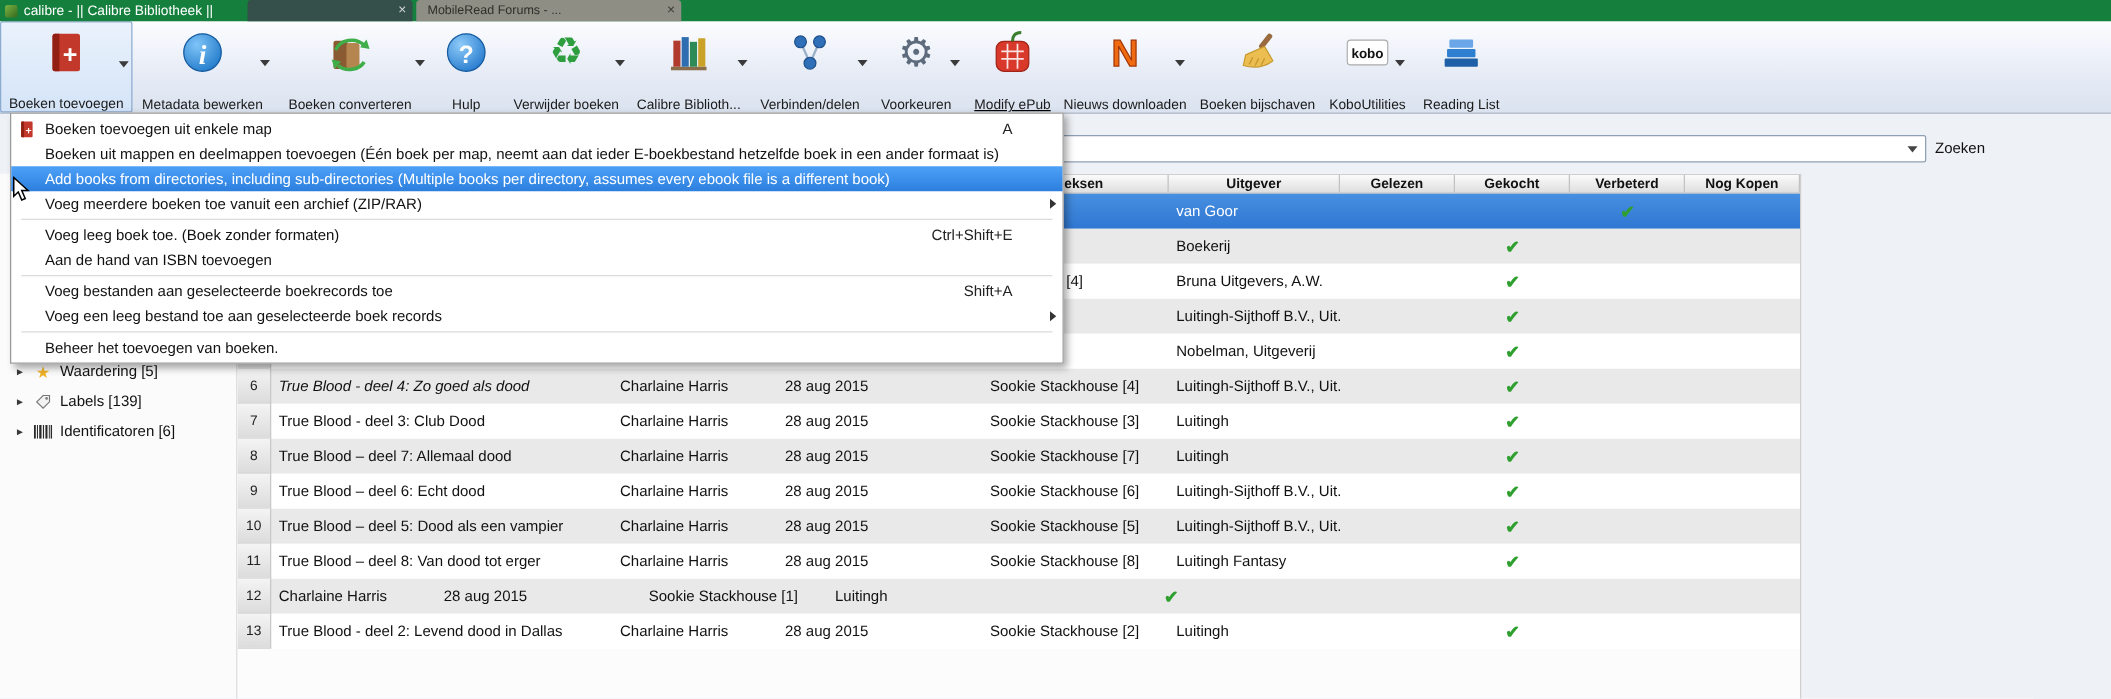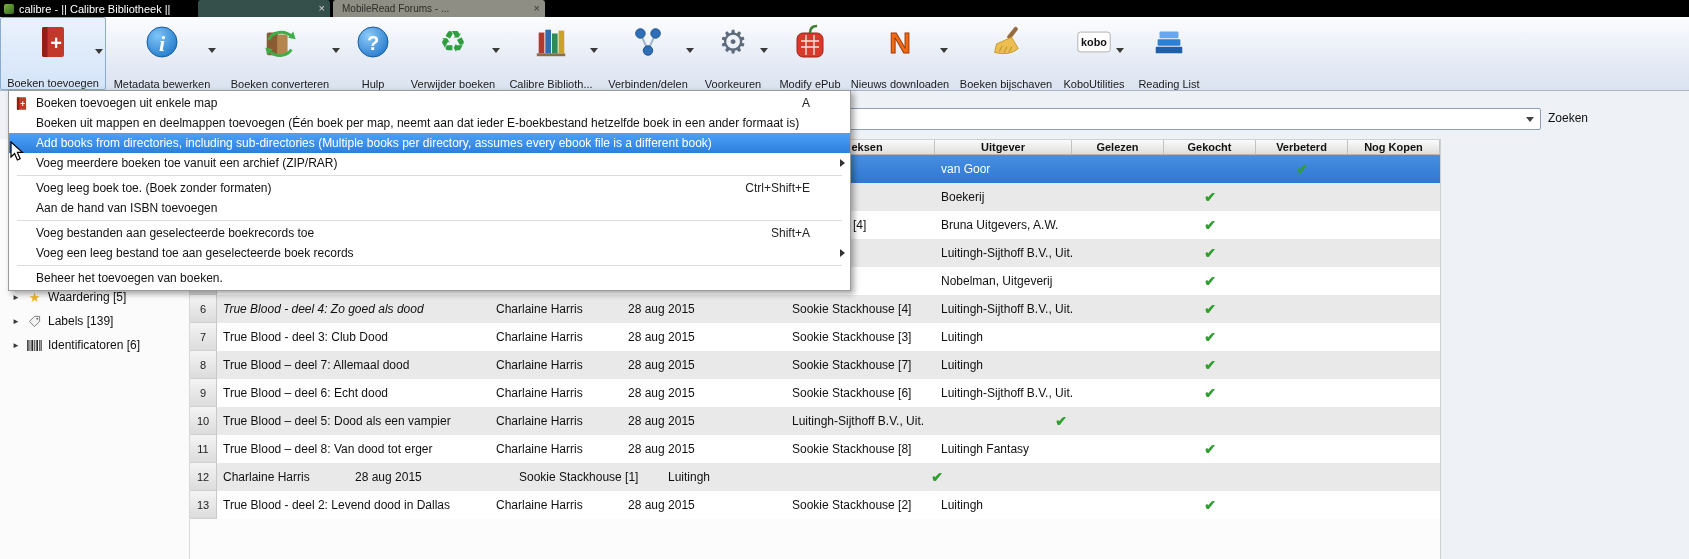--- a/index.html
+++ b/index.html
@@ -2,21 +2,21 @@
 <html><head>
 <meta charset="utf-8">
 <style>
   html,body{margin:0;padding:0;}
   body{
     width:1689px;height:559px;position:relative;overflow:hidden;
     background:#eef1f5;font-family:"Liberation Sans",sans-serif;
     -webkit-font-smoothing:antialiased;
   }
   
-  .titlebar{position:absolute;top:0;left:0;width:1689px;height:17px;background:#000000;
+  .titlebar{position:absolute;top:0;left:0;width:1689px;height:17px;background:#15803d;
     color:#fff;display:flex;align-items:center;font-size:11px;z-index:5;}
   .tb-appicon{width:10px;height:10px;margin:0 5px 0 4px;border-radius:2px;
     background:linear-gradient(135deg,#7cb342,#33691e);flex:0 0 auto;}
   .tb-title{white-space:nowrap;}
   .bgtab{position:absolute;top:0;height:17px;border-radius:3px 3px 0 0;display:flex;
     align-items:center;box-sizing:border-box;}
   .bgtab1{left:198px;width:132px;background:#35504b;justify-content:flex-end;padding-right:5px;}
   .bgtab2{left:333px;width:212px;background:#8e8e85;color:#2f2f2a;font-size:10px;
     justify-content:space-between;padding:0 5px 0 9px;white-space:nowrap;overflow:hidden;}
   .tabx{font-size:11px;line-height:1;color:#d8d8d8;}
@@ -196,21 +196,21 @@
         <div class="tlabel">Verbinden/delen</div>
         <span class="tb-arrow"></span>
       </div>
       <div class="tb-item" style="width: 74px;">
         <div class="ticon">
           <span class="glyph" style="color:#5d6b7c;font-size:32px">⚙</span>
         </div>
         <div class="tlabel">Voorkeuren</div>
         <span class="tb-arrow"></span>
       </div>
-      <div class="tb-item" style="width: 80px;">
+      <div class="tb-item" style="width: 80px; text-decoration: underline;">
         <div class="ticon">
           <svg viewBox="0 0 36 36">
             <rect x="5" y="9" width="26" height="24" rx="6" fill="#d8392b" stroke="#a02418"></rect>
             <path d="M18 9 C18 4 21 2 25 2" fill="none" stroke="#3a7d2c" stroke-width="2.5"></path>
             <path d="M9 17h18M9 23h18M14 11v20M22 11v20" stroke="#ffffff" stroke-width="1.4" opacity="0.85"></path>
           </svg>
         </div>
         <div class="tlabel">Modify ePub</div>
       </div>
       <div class="tb-item" style="width: 100px;">
@@ -437,20 +437,21 @@
             <span class="chk">✔</span>
           </div>
           <div class="td cchk" style="width: 92px;"></div>
           <div class="td cchk" style="width: 92px;"></div>
         </div>
         <div class="trow alt">
           <div class="td num" style="width: 27px;">10</div>
           <div class="td" style="width: 273px;">True Blood – deel 5: Dood als een vampier</div>
           <div class="td" style="width: 132px;">Charlaine Harris</div>
           <div class="td" style="width: 164px;">28 aug 2015</div>
+          <div class="td" style="width: 149px;"><span>Sookie Stackhouse [5]</span></div>
           <div class="td" style="width: 137px;">Luitingh-Sijthoff B.V., Uit...</div>
           <div class="td cchk" style="width: 92px;"></div>
           <div class="td cchk" style="width: 92px;">
             <span class="chk">✔</span>
           </div>
           <div class="td cchk" style="width: 92px;"></div>
           <div class="td cchk" style="width: 92px;"></div>
         </div>
         <div class="trow">
           <div class="td num" style="width: 27px;">11</div>

